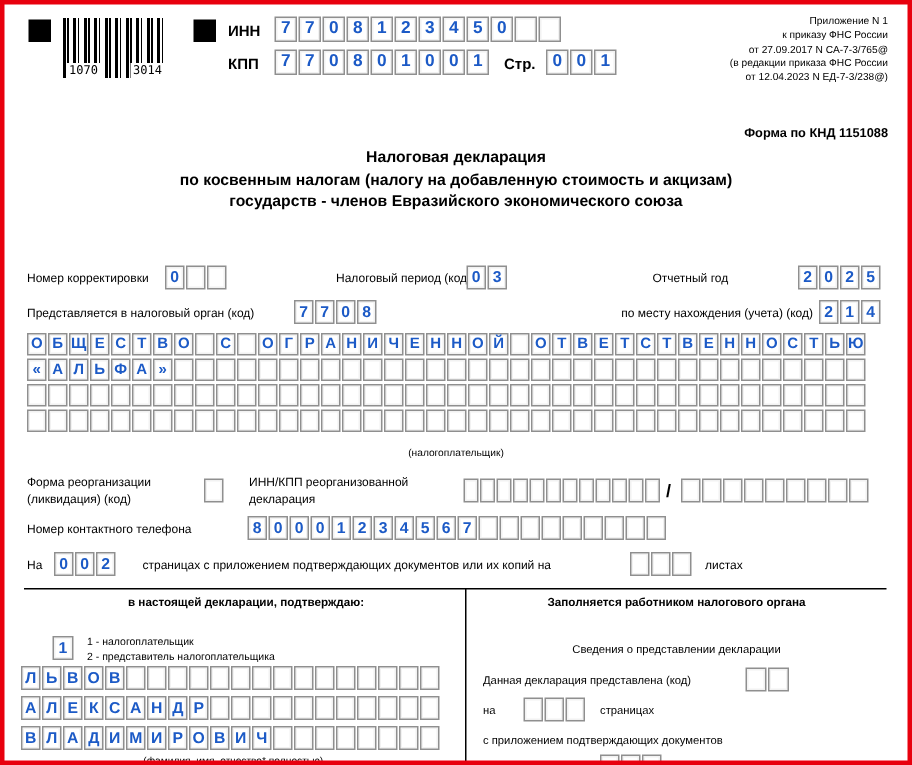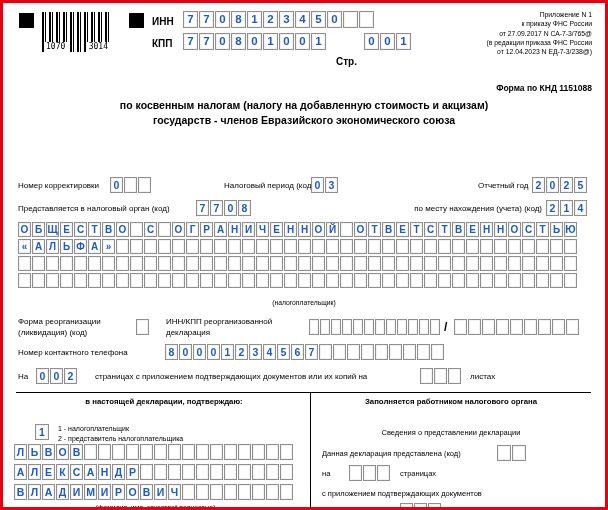--- a/index.html
+++ b/index.html
@@ -55,42 +55,43 @@
     <span>1070</span>
     <span>3014</span>
   </div>
 </div>
 <div class="abs sq" style="left:129px;top:13px;"></div>
 
 <div class="abs lbl-b" style="left:152px;top:16px;">ИНН</div>
 <div class="abs cells hcells" style="left:183px;top:11px;"><span class="cell">7</span><span class="cell">7</span><span class="cell">0</span><span class="cell">8</span><span class="cell">1</span><span class="cell">2</span><span class="cell">3</span><span class="cell">4</span><span class="cell">5</span><span class="cell">0</span><span class="cell">&nbsp;</span><span class="cell">&nbsp;</span></div>
 <div class="abs lbl-b" style="left:152px;top:38px;">КПП</div>
 <div class="abs cells hcells" style="left:183px;top:33px;"><span class="cell">7</span><span class="cell">7</span><span class="cell">0</span><span class="cell">8</span><span class="cell">0</span><span class="cell">1</span><span class="cell">0</span><span class="cell">0</span><span class="cell">1</span></div>
-<div class="abs lbl-b" style="left:336px;top:56px;text-align:center;">Стр.</div>
+<div class="abs lbl-b" style="left:336px;top:38px;text-align:center;">Стр.</div>
 <div class="abs cells hcells" style="left:364px;top:33px;"><span class="cell">0</span><span class="cell">0</span><span class="cell">1</span></div>
 
 <div class="abs small appendix">
   <div>Приложение N 1</div>
   <div>к приказу ФНС России</div>
   <div>от 27.09.2017 N СА-7-3/765@</div>
   <div>(в редакции приказа ФНС России</div>
   <div>от 12.04.2023 N ЕД-7-3/238@)</div>
 </div>
 <div class="abs knd">Форма по КНД 1151088</div>
 
 <div class="abs title">
+  <div>Налоговая декларация</div>
   <div>по косвенным налогам (налогу на добавленную стоимость и акцизам)</div>
   <div>государств - членов Евразийского экономического союза</div>
 </div>
 
 <div class="abs lbl" style="left:18px;top:181px;">Номер корректировки</div>
 <div class="abs cells bcells" style="left:110px;top:177px;"><span class="cell">0</span><span class="cell">&nbsp;</span><span class="cell">&nbsp;</span></div>
 <div class="abs lbl" style="left:224px;top:181px;">Налоговый период (код)</div>
 <div class="abs cells bcells" style="left:311px;top:177px;"><span class="cell">0</span><span class="cell">3</span></div>
-<div class="abs lbl" style="left:478px;top:181px;">Отчетный год</div>
+<div class="abs lbl" style="left:435px;top:181px;">Отчетный год</div>
 <div class="abs cells bcells" style="left:532px;top:177px;"><span class="cell">2</span><span class="cell">0</span><span class="cell">2</span><span class="cell">5</span></div>
 
 <div class="abs lbl" style="left:18px;top:204px;">Представляется в налоговый орган (код)</div>
 <div class="abs cells bcells" style="left:180px;top:200px;padding-left:16px;"><span class="cell">7</span><span class="cell">7</span><span class="cell">0</span><span class="cell">8</span></div>
 <div class="abs lbl" style="right:66px;top:204px;">по месту нахождения (учета) (код)</div>
 <div class="abs cells bcells" style="left:546px;top:200px;"><span class="cell">2</span><span class="cell">1</span><span class="cell">4</span></div>
 
 <div class="abs" style="left:18px;top:222px;">
   <div class="cells cellrow"><span class="cell">О</span><span class="cell">Б</span><span class="cell">Щ</span><span class="cell">Е</span><span class="cell">С</span><span class="cell">Т</span><span class="cell">В</span><span class="cell">О</span><span class="cell">&nbsp;</span><span class="cell">С</span><span class="cell">&nbsp;</span><span class="cell">О</span><span class="cell">Г</span><span class="cell">Р</span><span class="cell">А</span><span class="cell">Н</span><span class="cell">И</span><span class="cell">Ч</span><span class="cell">Е</span><span class="cell">Н</span><span class="cell">Н</span><span class="cell">О</span><span class="cell">Й</span><span class="cell">&nbsp;</span><span class="cell">О</span><span class="cell">Т</span><span class="cell">В</span><span class="cell">Е</span><span class="cell">Т</span><span class="cell">С</span><span class="cell">Т</span><span class="cell">В</span><span class="cell">Е</span><span class="cell">Н</span><span class="cell">Н</span><span class="cell">О</span><span class="cell">С</span><span class="cell">Т</span><span class="cell">Ь</span><span class="cell">Ю</span></div>
   <div class="cells cellrow"><span class="cell">«</span><span class="cell">А</span><span class="cell">Л</span><span class="cell">Ь</span><span class="cell">Ф</span><span class="cell">А</span><span class="cell">»</span><span class="cell">&nbsp;</span><span class="cell">&nbsp;</span><span class="cell">&nbsp;</span><span class="cell">&nbsp;</span><span class="cell">&nbsp;</span><span class="cell">&nbsp;</span><span class="cell">&nbsp;</span><span class="cell">&nbsp;</span><span class="cell">&nbsp;</span><span class="cell">&nbsp;</span><span class="cell">&nbsp;</span><span class="cell">&nbsp;</span><span class="cell">&nbsp;</span><span class="cell">&nbsp;</span><span class="cell">&nbsp;</span><span class="cell">&nbsp;</span><span class="cell">&nbsp;</span><span class="cell">&nbsp;</span><span class="cell">&nbsp;</span><span class="cell">&nbsp;</span><span class="cell">&nbsp;</span><span class="cell">&nbsp;</span><span class="cell">&nbsp;</span><span class="cell">&nbsp;</span><span class="cell">&nbsp;</span><span class="cell">&nbsp;</span><span class="cell">&nbsp;</span><span class="cell">&nbsp;</span><span class="cell">&nbsp;</span><span class="cell">&nbsp;</span><span class="cell">&nbsp;</span><span class="cell">&nbsp;</span><span class="cell">&nbsp;</span></div>

